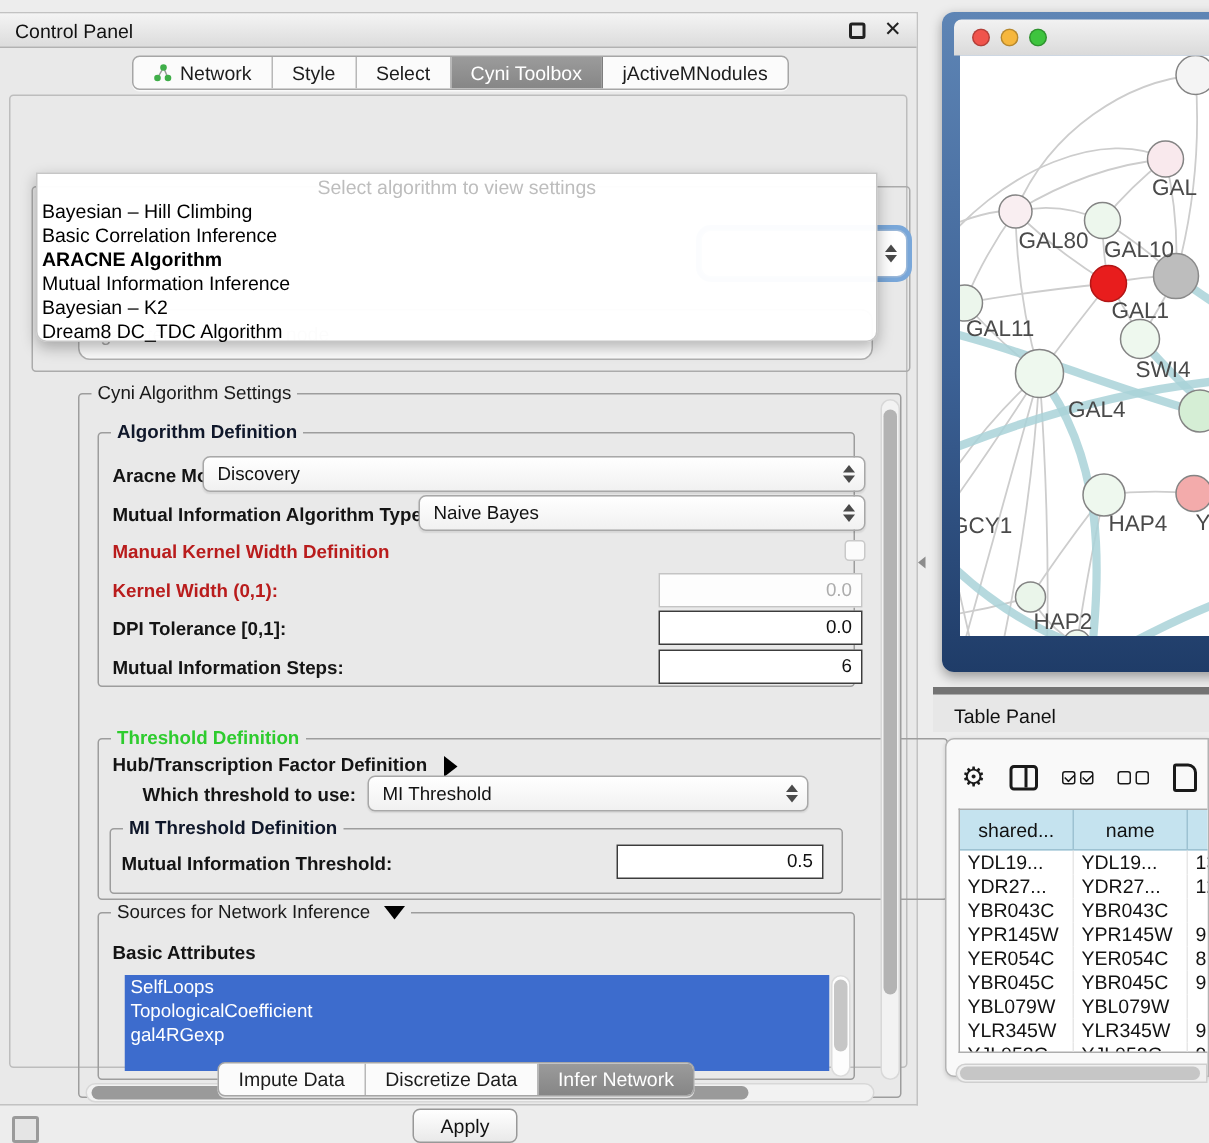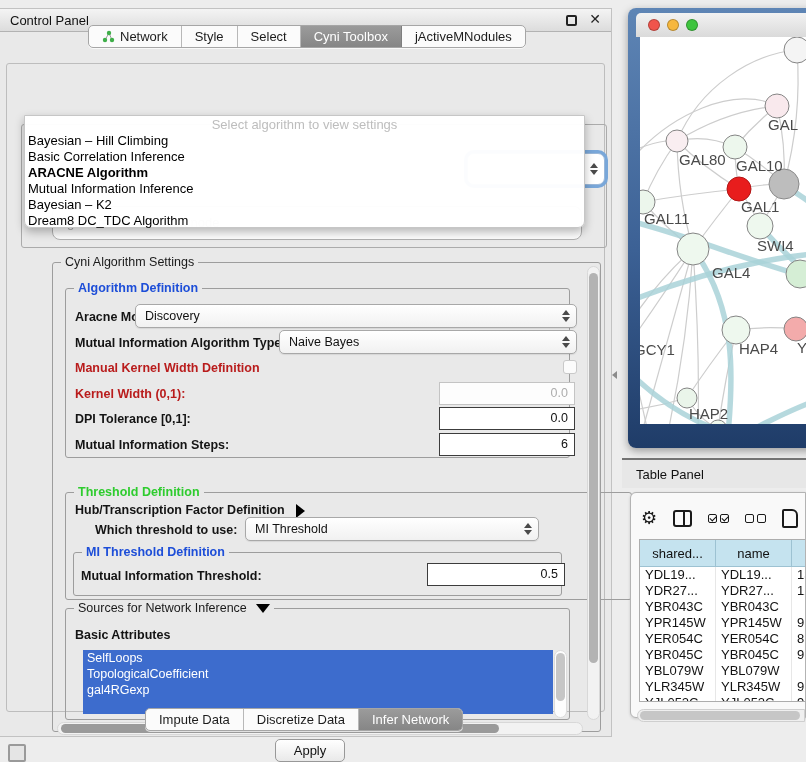--- a/index.html
+++ b/index.html
@@ -42,21 +42,21 @@
     background:rgba(255,255,255,.97);border:1px solid #c6c6c6;border-radius:0 0 7px 7px;
     box-shadow:0 4px 10px rgba(0,0,0,.28);z-index:30;padding-top:1px;}
   .dd-header{font-size:13px;color:#bdbdbd;text-align:center;height:16px;line-height:16px;}
   .dd-item{font-size:13px;color:#000;height:16px;line-height:16px;padding-left:3px;white-space:nowrap;}
   .dd-item.sel{font-weight:bold;}
 
   
   .gbox{position:absolute;border:1px solid #9d9d9d;border-radius:3px;}
   .gbox-title{position:absolute;top:-8px;left:8px;background:#e9e9e9;padding:0 4px;font-size:12.5px;}
   .t-plain{color:#1a1a1a;}
-  .t-blue{color:#1d4ed8;font-weight:bold;}
+  .t-blue{color:#0f172a;font-weight:bold;}
   .t-green{color:#2ecc2e;font-weight:bold;}
   .lbl{position:absolute;font-size:12.5px;font-weight:bold;color:#141414;white-space:nowrap;}
   .lbl.dis{color:#b91c1c;}
 
   .combo{position:absolute;background:linear-gradient(#ffffff,#f1f1f1);
     border:1px solid #a8a8a8;border-radius:5px;font-size:12.5px;color:#111;
     padding-left:9px;display:flex;align-items:center;box-shadow:0 1px 1px rgba(0,0,0,.08);}
   .cb-arrows{position:absolute;right:6px;top:50%;transform:translateY(-50%);width:8px;height:12px;}
   .cb-arrows::before,.cb-arrows::after{content:"";position:absolute;left:0;border-left:4px solid transparent;border-right:4px solid transparent;}
   .cb-arrows::before{top:0;border-bottom:5px solid #4a4a4a;}
@@ -102,21 +102,21 @@
     border-radius:8px 0 0 8px;background:linear-gradient(#5e85b5,#3c6195 55%,#1f3c68);
     box-shadow:0 3px 8px rgba(0,0,0,.35);}
   .net-titlebar{position:absolute;left:8px;top:5px;right:0;height:24px;
     background:linear-gradient(#f2f2f2,#dadada);border-radius:5px 0 0 0;}
   .tl{position:absolute;top:6px;width:12px;height:12px;border-radius:50%;}
   .net-canvas{position:absolute;left:12px;top:29px;right:0;bottom:24px;background:#fff;overflow:hidden;}
   .net-canvas svg{position:absolute;left:0;top:0;}
 
   
   .tp-strip{position:absolute;left:622px;top:458px;width:184px;height:30px;background:#e7e7e7;
-    border-top:2px solid #737373;}
+    border-top:5px solid #737373;}
   .tp-title{position:absolute;left:14px;top:7px;font-size:13px;color:#111;}
   .tp-card{position:absolute;left:630px;top:492px;width:176px;height:226px;background:#f9f9f9;
     border:1px solid #b3b3b3;border-radius:6px 0 0 6px;box-shadow:0 1px 3px rgba(0,0,0,.15);}
   .tp-toolbar{position:absolute;left:10px;top:8px;right:0;height:34px;display:flex;align-items:center;gap:16px;}
   .icon-gear{font-size:18px;color:#1a1a1a;line-height:18px;}
   .icon-gear::after{content:"⚙";}
   .icon-cols{width:19px;height:17px;border:2px solid #1a1a1a;border-radius:3px;position:relative;}
   .icon-cols::after{content:"";position:absolute;left:50%;top:0;bottom:0;width:2px;background:#1a1a1a;}
   .icon-checkpair{display:flex;gap:3px;}
   .cbx{width:9px;height:9px;border:1.5px solid #1a1a1a;border-radius:2px;position:relative;}
@@ -140,21 +140,21 @@
 
 <div id="screen">
 
   <div class="cp-window">
     <div class="cp-titlebar">
       <span class="cp-title">Control Panel</span>
       <span class="tb-float"></span>
       <span class="tb-close"></span>
     </div>
 
-    <div class="seg" style="left:88px;top:16px;">
+    <div class="seg" style="left:88px;top:28px;">
         <div class="tab">
           <span class="net-glyph"><svg width="13" height="13">
               <line x1="3" y1="10" x2="7" y2="3" stroke="#9a9a9a"></line>
               <line x1="7" y1="3" x2="10" y2="10" stroke="#9a9a9a"></line>
               <circle cx="3" cy="10" r="2.2" fill="#3fae49"></circle>
               <circle cx="7" cy="3" r="2.2" fill="#3fae49"></circle>
               <circle cx="10" cy="10" r="2.2" fill="#3fae49"></circle>
             </svg></span>
           <span>Network</span>
         </div>
@@ -228,21 +228,21 @@
       </div>
       <span class="lbl" style="left:88px;top:459px;">Which threshold to use:</span>
       <div class="combo" style="left:238px;top:453px;width:294px;height:24px;">
         <span>MI Threshold</span>
         <span class="cb-arrows"></span>
       </div>
       <div class="gbox" style="left:66px;top:488px;width:489px;height:44px;">
         <span class="gbox-title t-blue">MI Threshold Definition</span>
       </div>
       <span class="lbl" style="left:74px;top:505px;">Mutual Information Threshold:</span>
-      <div class="num-input" style="left:420px;top:499px;width:138px;height:23px;">0.5</div>
+      <div class="num-input" style="left:404px;top:499px;width:138px;height:23px;">0.5</div>
 
       <div class="gbox" style="left:58px;top:544px;width:505px;height:112px;">
         <span class="gbox-title t-plain">
           <span>Sources for Network Inference</span>
           <span class="tri-down" style="margin-left:6px;"></span>
         </span>
       </div>
       <span class="lbl" style="left:68px;top:564px;">Basic Attributes</span>
       <div class="attr-list">
           <div class="attr-item on">SelfLoops</div>

